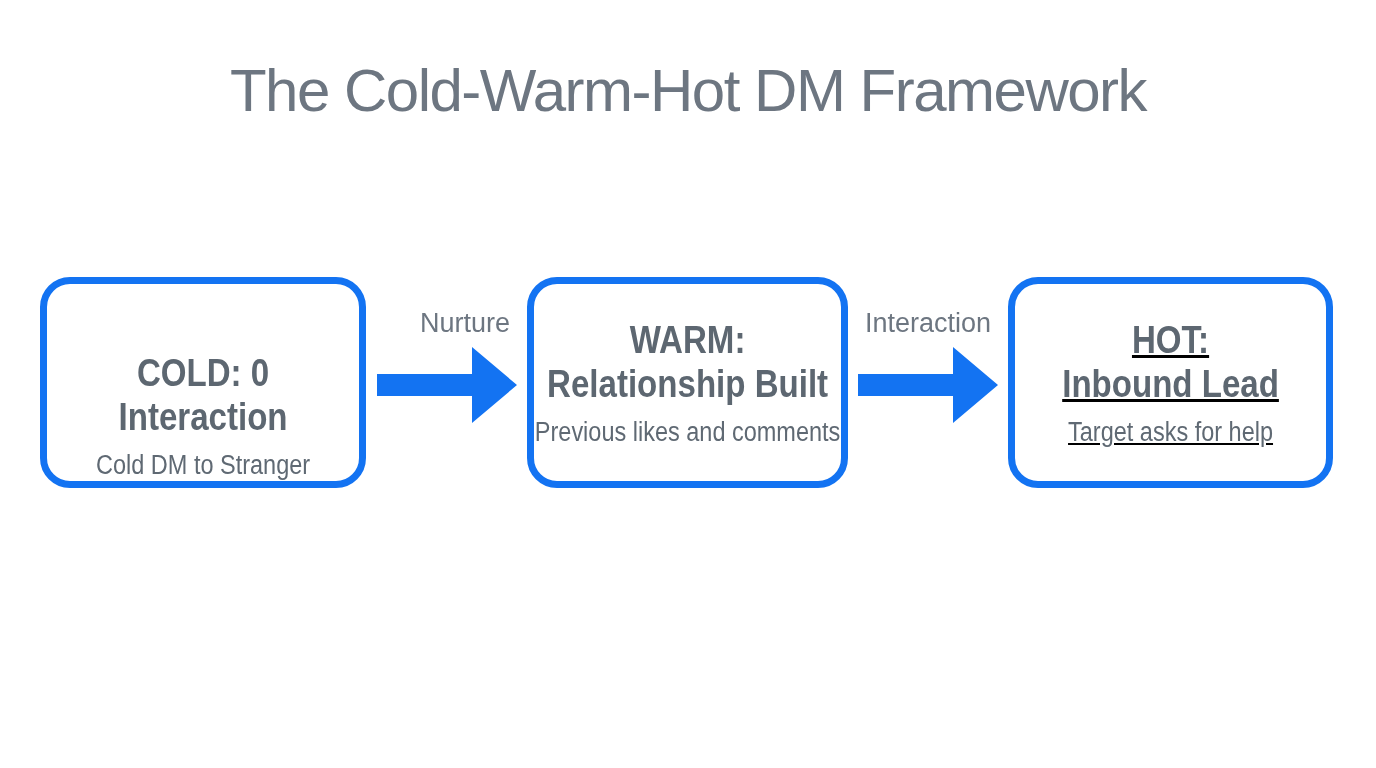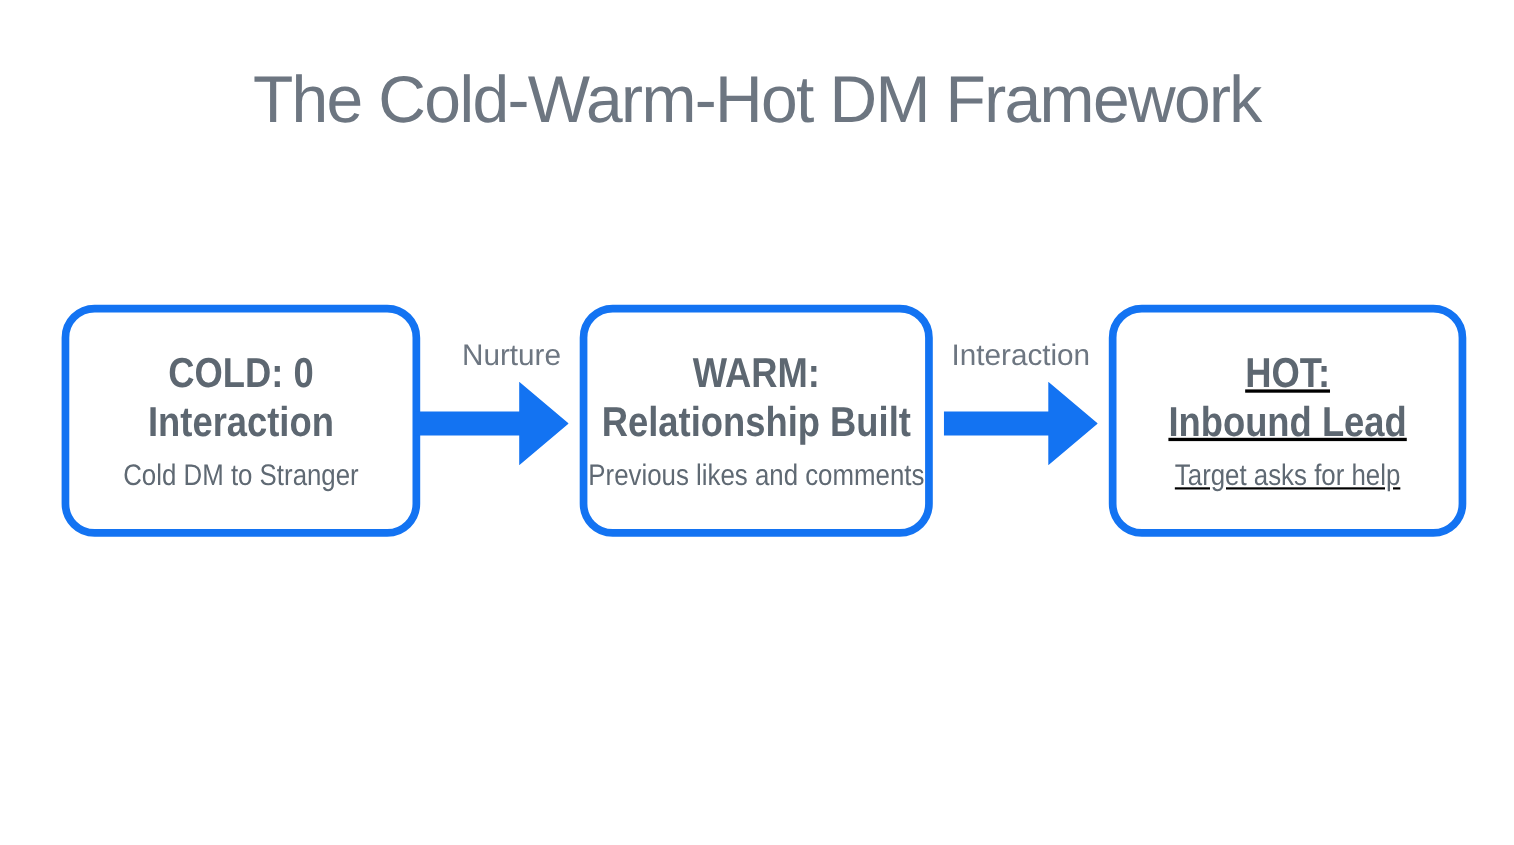--- a/index.html
+++ b/index.html
@@ -29,21 +29,21 @@
     top: 277px;
     height: 211px;
     box-sizing: border-box;
     border: 7px solid #1373f2;
     border-radius: 30px;
     background: #ffffff;
     display: flex;
     align-items: center;
     justify-content: center;
   }
-  .node-cold { left: 56px;   width: 326px; }
+  .node-cold { left: 40px;   width: 326px; align-items: flex-end; }
   .node-warm { left: 527px;  width: 321px; }
   .node-hot  { left: 1008px; width: 325px; text-decoration: underline; }
   .node-inner {
     text-align: center;
     white-space: nowrap;
     transform: scaleX(0.87);
     transform-origin: center center;
   }
   .node-heading {
     font-size: 38px;

